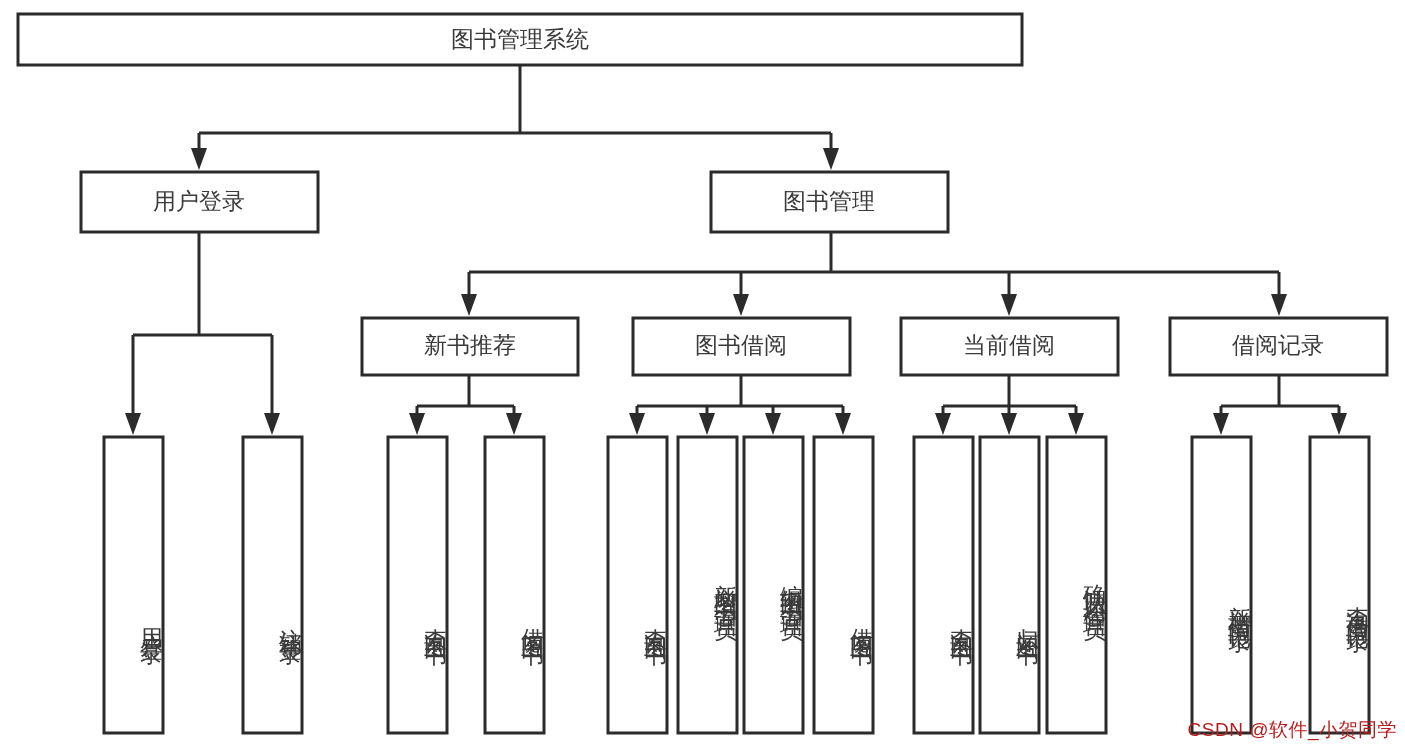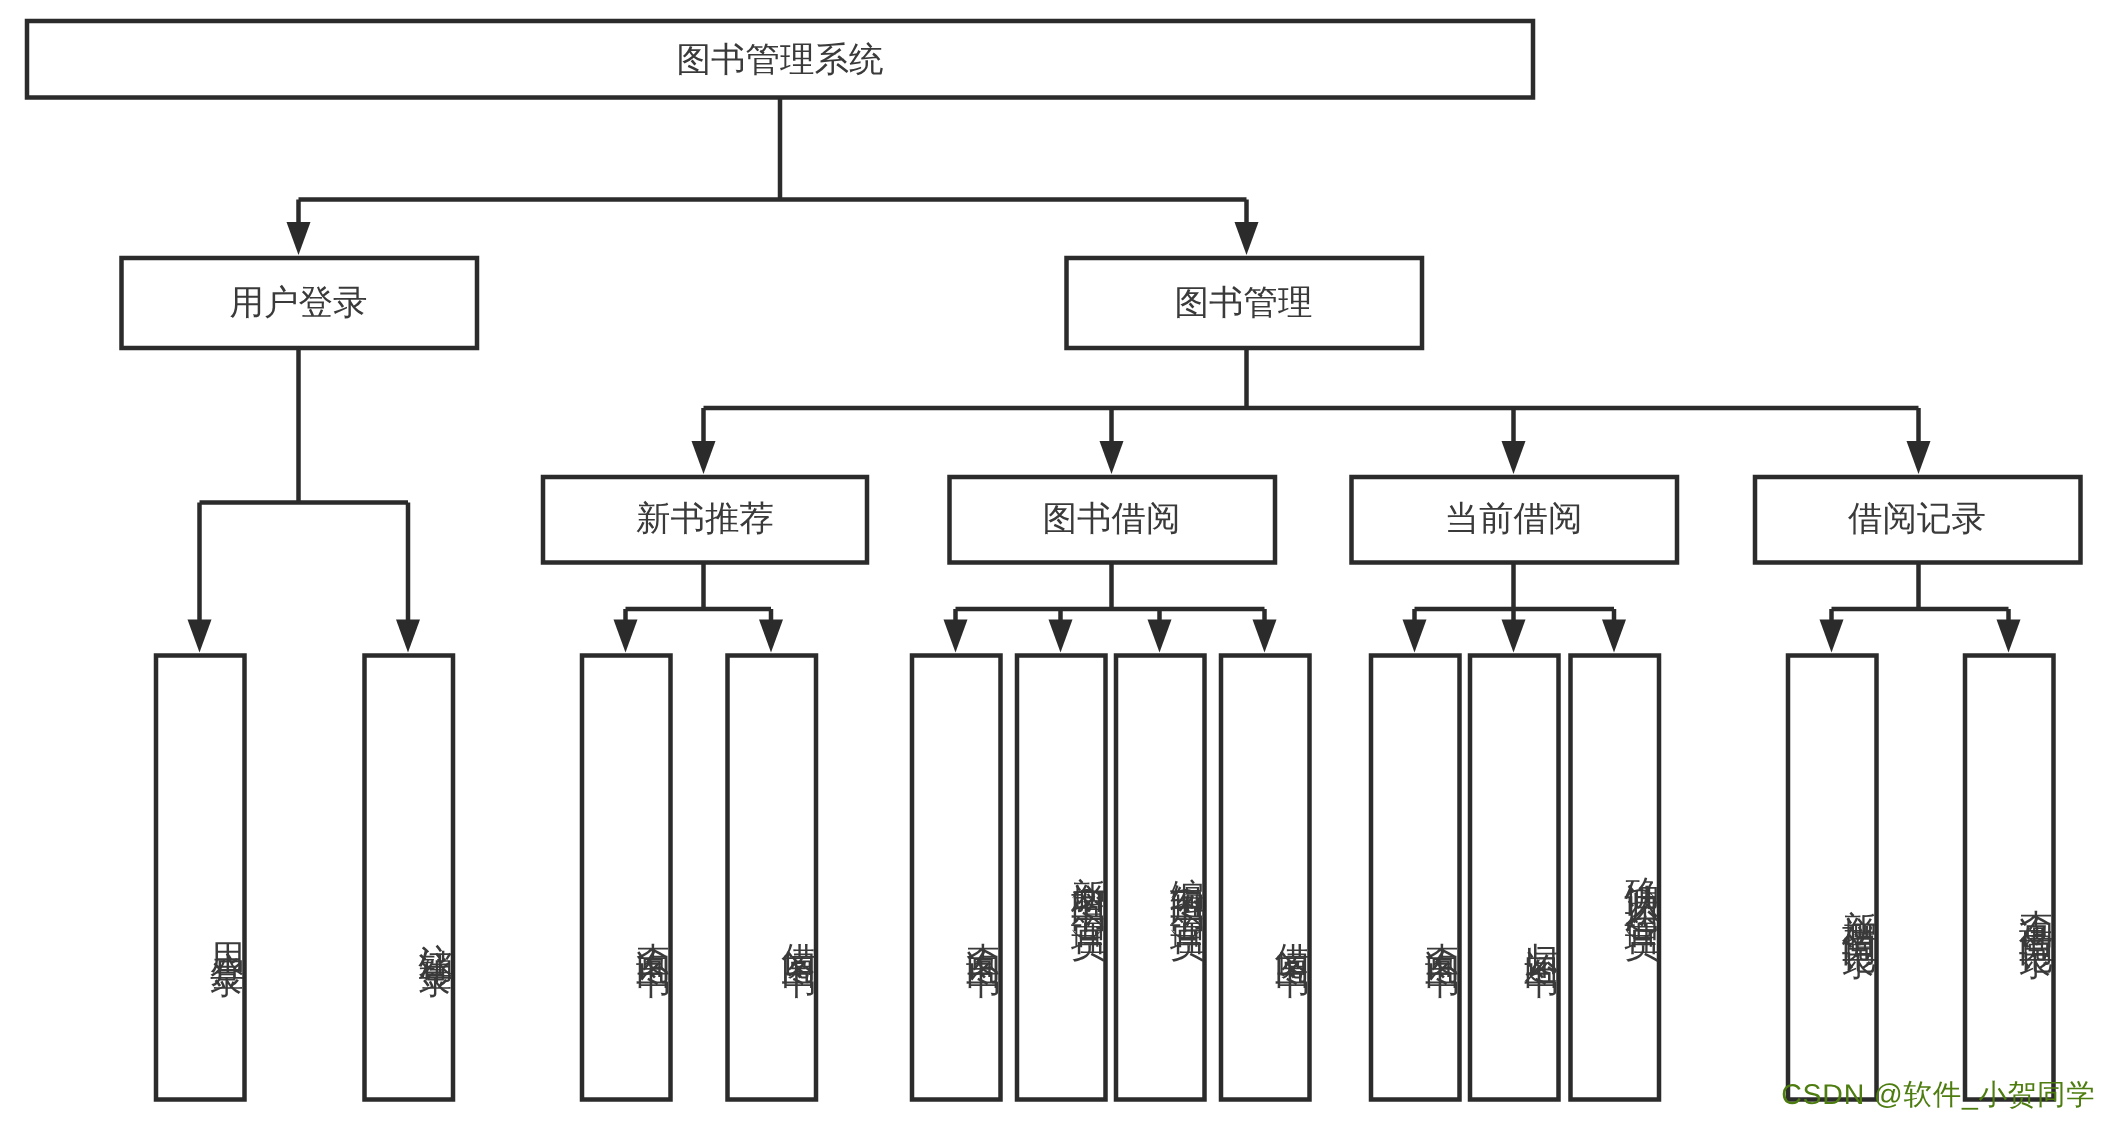--- a/index.html
+++ b/index.html
@@ -62,21 +62,21 @@
     justify-content: center;
     pointer-events: none;
     user-select: none;
   }
   .watermark {
     position: absolute;
     right: 8px;
     bottom: 4px;
     font-family: "Liberation Sans", "DejaVu Sans", sans-serif;
     font-size: 19px;
-    color: #4d7c0f;
+    color: #b91c1c;
     white-space: nowrap;
     letter-spacing: 0.5px;
   }
 </style>
 </head>
 <body>
 
 <div id="diagram-root">
 
   <svg class="flow" viewBox="0 0 1405 747">

